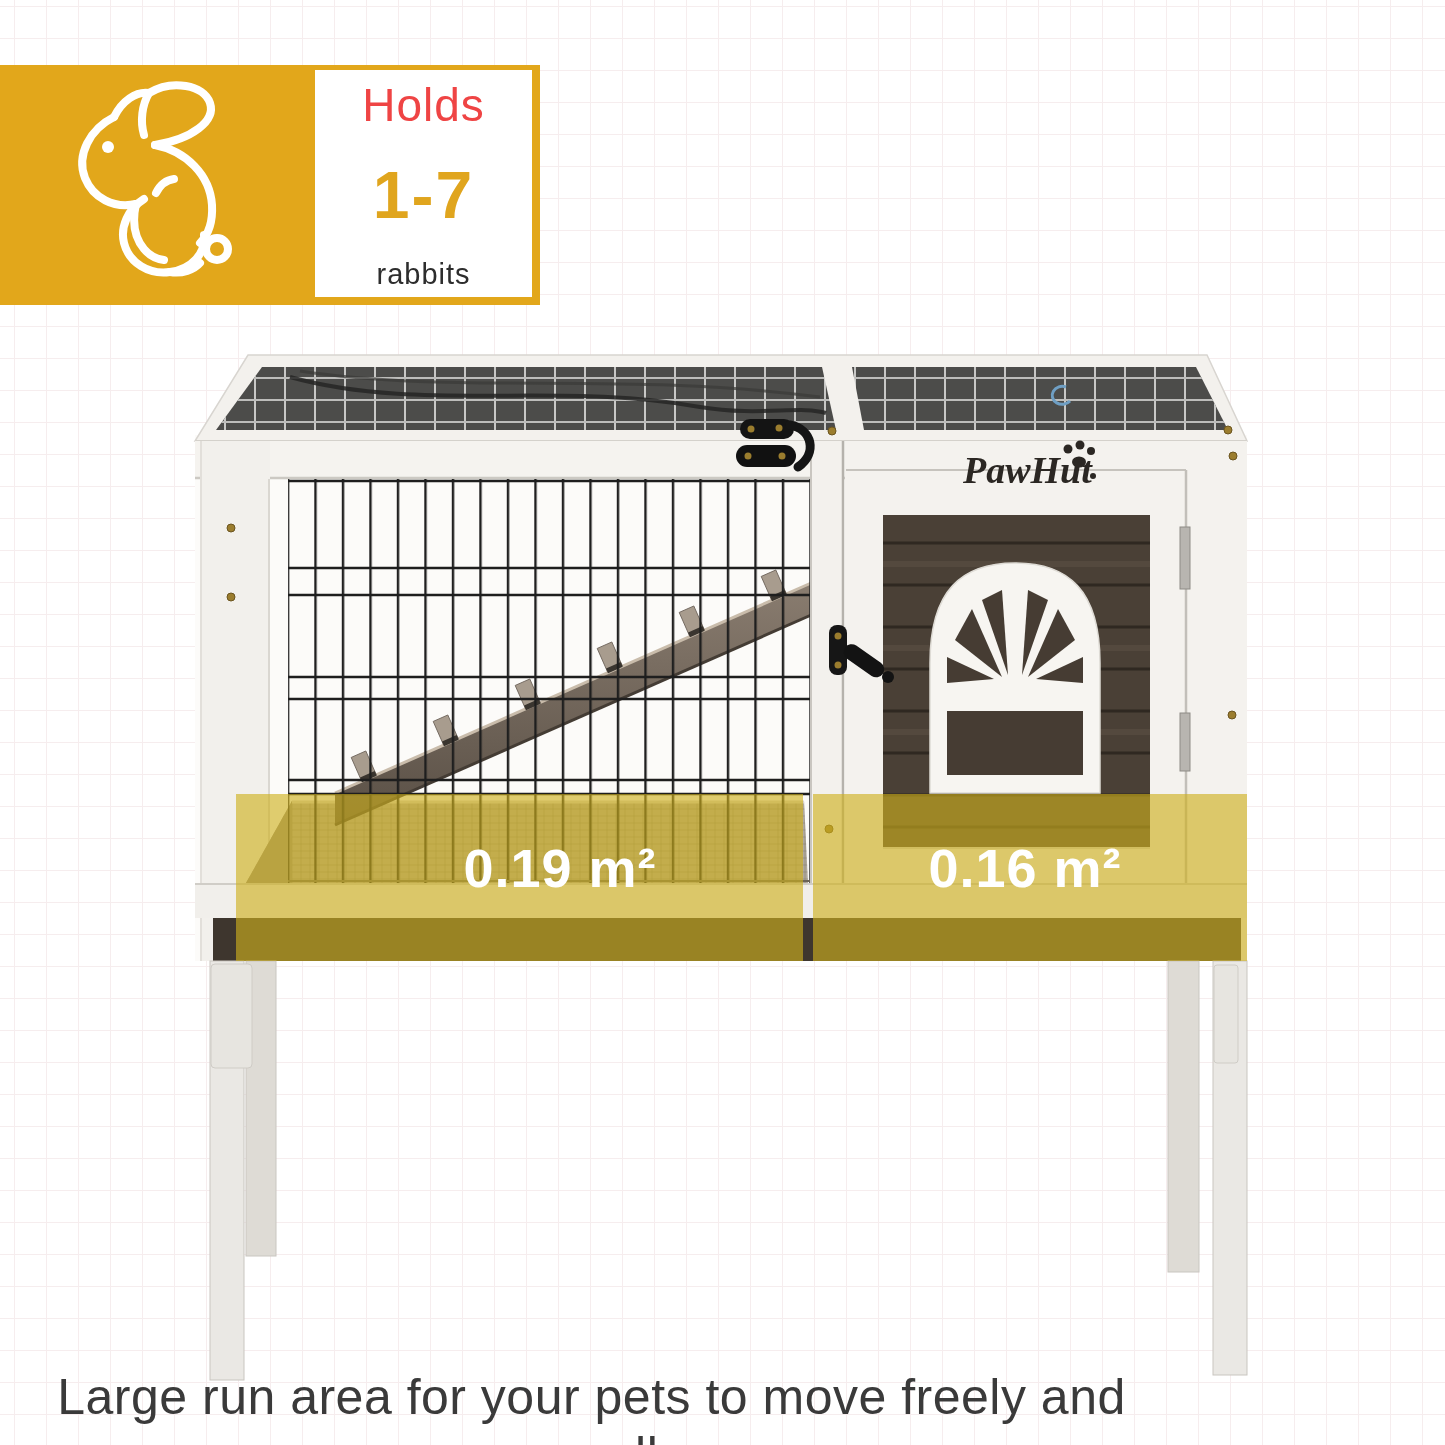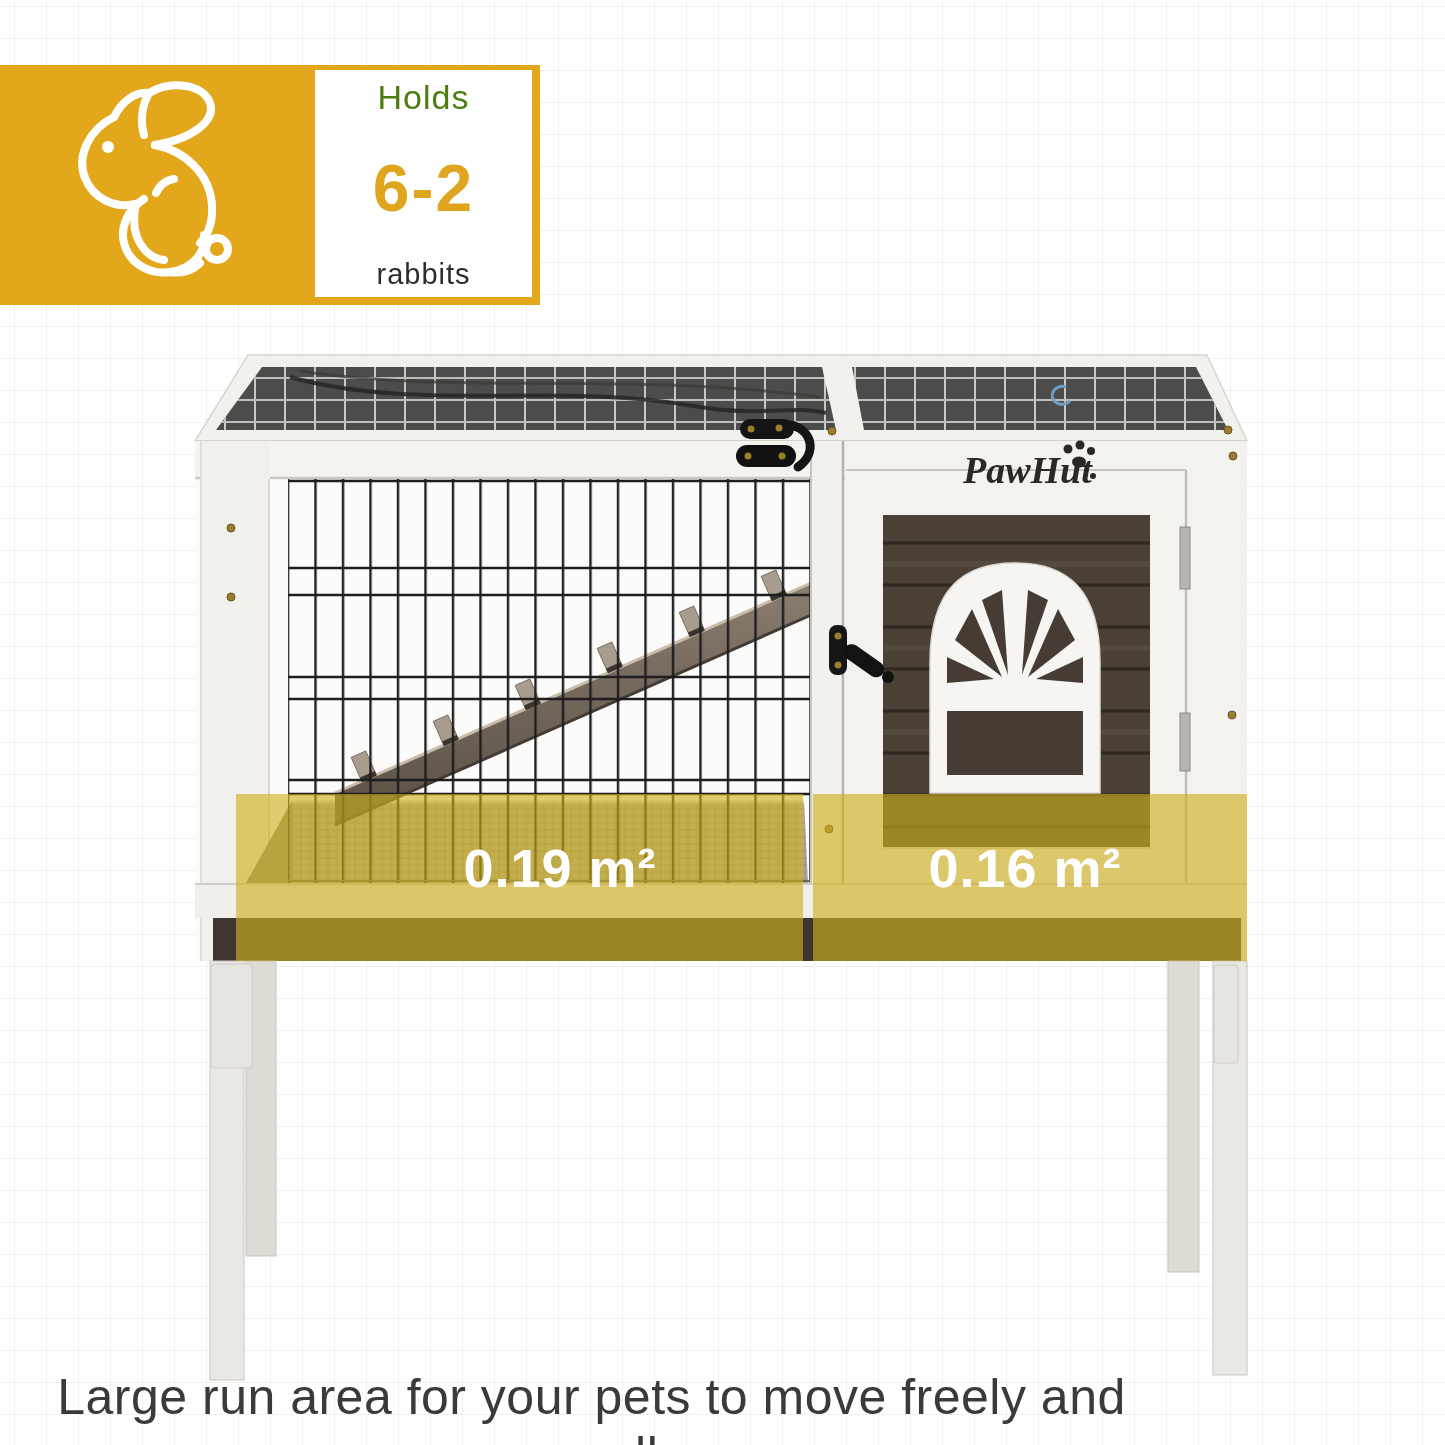--- a/index.html
+++ b/index.html
@@ -11,21 +11,21 @@
       linear-gradient(90deg, #f6edee 1px, transparent 1px);
     background-size:32px 32px;background-position:14px 6px;}
 
   
   .badge{position:absolute;left:0;top:65px;width:540px;height:240px;}
   .badge-bg{position:absolute;inset:0;}
   .badge-icon{position:absolute;left:52px;top:12px;width:234px;height:218px;}
   .badge-box{position:absolute;left:315px;top:5px;width:217px;height:227px;
              background:#fff;display:flex;flex-direction:column;align-items:center;
              justify-content:space-between;padding:8px 0 6px 0;box-sizing:border-box;}
-  .badge-holds{font-size:34px;color:#4d7c0f;letter-spacing:1px;}
+  .badge-holds{font-size:46px;color:#ef4444;letter-spacing:1px;}
   .badge-count{font-size:66px;font-weight:700;color:#E0A51E;letter-spacing:2px;line-height:1;}
   .badge-animal{font-size:29px;color:#2d2d2d;letter-spacing:1px;}
 
   
   .heading{position:absolute;left:648px;top:148px;width:760px;text-align:center;}
   .heading-title{font-size:62px;font-weight:700;color:#E3A51A;letter-spacing:1px;white-space:nowrap;}
   .heading-underline{position:absolute;left:2px;top:85px;width:740px;height:14px;background:#F5E6B4;}
 
   
   .photo{position:absolute;left:0;top:15px;width:1445px;height:1445px;text-decoration:underline;}
@@ -62,21 +62,21 @@
       <path d="M84,127 C80,145 82,160 92,172 C97,178 104,182 112,183"></path>
 
       <path d="M118,195 C130,197 142,193 148,186"></path>
 
       <circle cx="165" cy="172" r="11"></circle>
 
       <circle cx="56" cy="70" r="6" fill="#ffffff" stroke="none"></circle>
     </svg>
     <div class="badge-box">
       <div class="badge-holds">Holds</div>
-      <div class="badge-count">6-2</div>
+      <div class="badge-count">1-7</div>
       <div class="badge-animal">rabbits</div>
     </div>
   </div>
 
 
   <div class="photo">
   <svg width="1445" height="1445" viewBox="0 0 1445 1445">
     <defs>
       <pattern id="proof" width="30" height="22" patternUnits="userSpaceOnUse">
         <rect width="30" height="22" fill="none"></rect>

